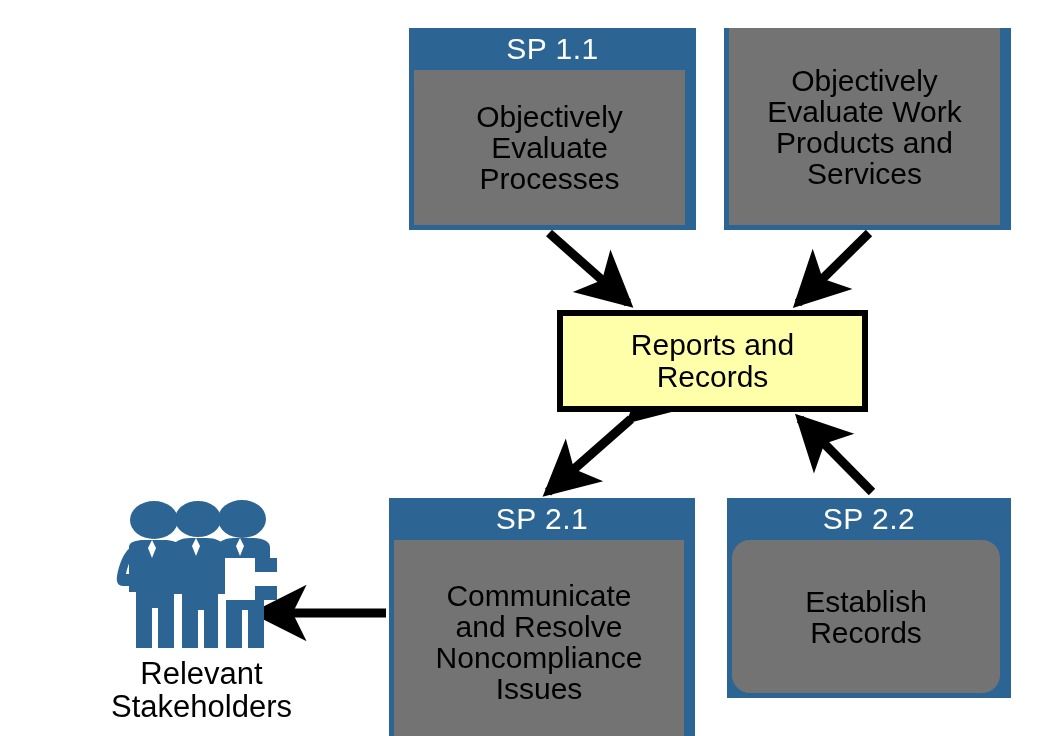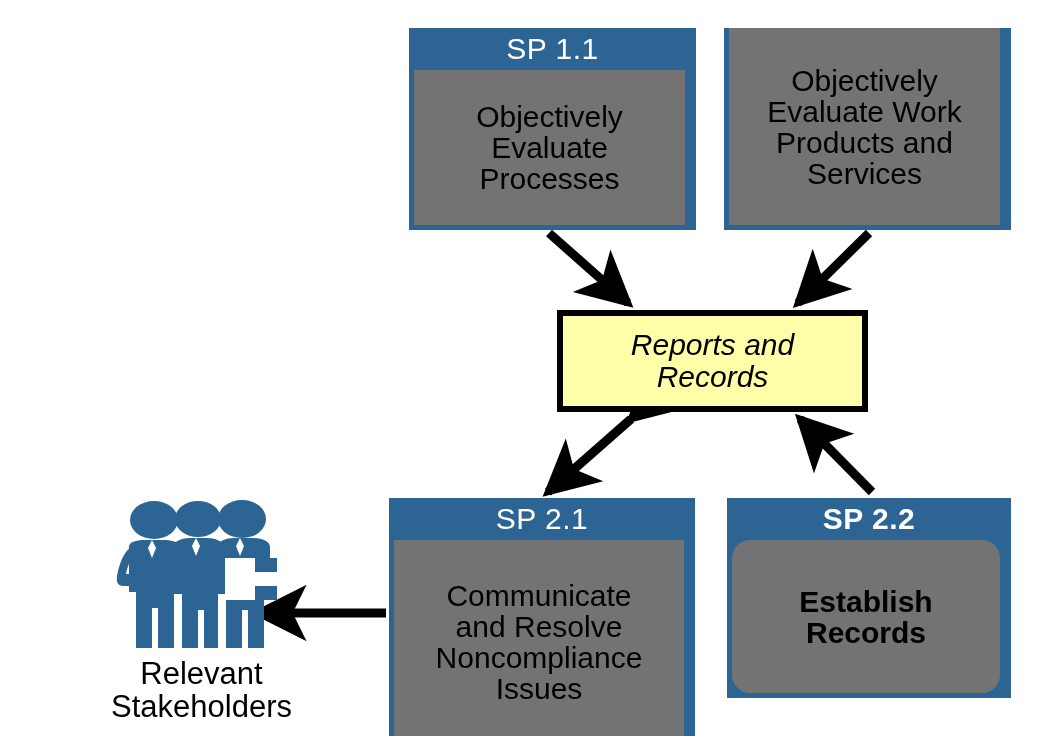--- a/index.html
+++ b/index.html
@@ -140,33 +140,33 @@
   </div>
 
   <div class="sp-box" style="left:724px; top:28px; width:287px; height:202px;">
     <div class="sp-body" style="white-space: pre-line;">Objectively
 Evaluate Work
 Products and
 Services</div>
   </div>
 
   <div class="artifact-box" style="left:557px; top:310px; width:311px; height:102px;">
-    <div style="white-space: pre-line; font-style: italic;">Reports and
+    <div style="white-space: pre-line;">Reports and
 Records</div>
   </div>
 
   <div class="sp-box" style="left:389px; top:498px; width:306px; height:250px;">
     <div class="sp-header">SP 2.1</div>
     <div class="sp-body" style="white-space: pre-line;">Communicate
 and Resolve
 Noncompliance
 Issues</div>
   </div>
 
-  <div class="sp-box" style="left:727px; top:498px; width:284px; height:200px;font-weight:bold;">
+  <div class="sp-box" style="left:727px; top:498px; width:284px; height:200px;">
     <div class="sp-header">SP 2.2</div>
     <div class="sp-body" style="white-space: pre-line; border-radius: 18px;">Establish
 Records</div>
   </div>
 
   <div class="stakeholder-group" style="left:62px; top:500px; width:230px;">
     <svg class="stakeholder-icon" viewBox="0 0 180 155" xmlns="http://www.w3.org/2000/svg">
       <g fill="#2c6593">
 
         <ellipse cx="42" cy="20" rx="24" ry="19"></ellipse>

